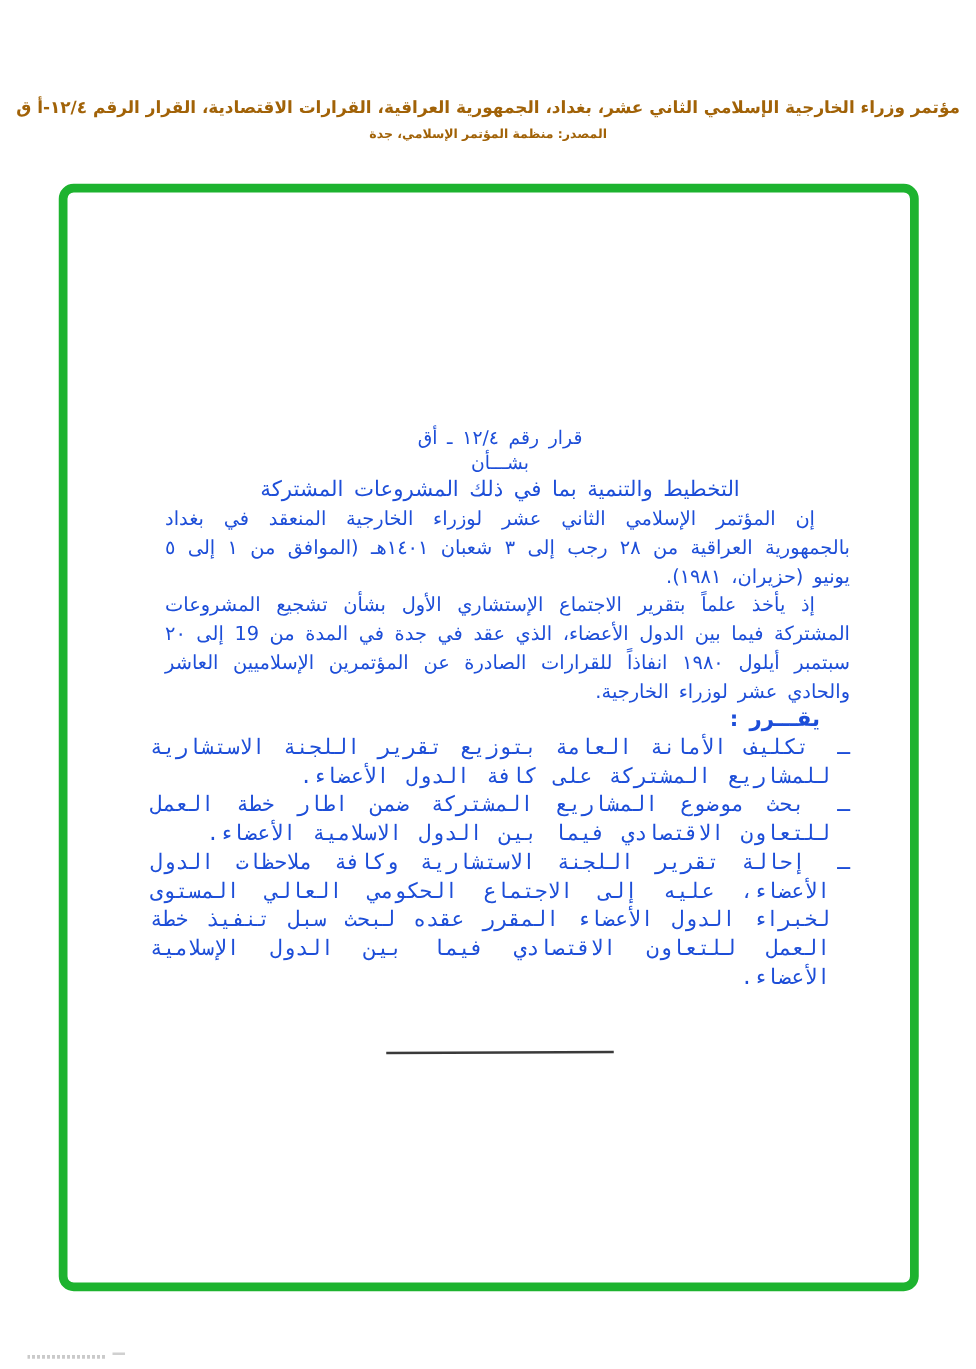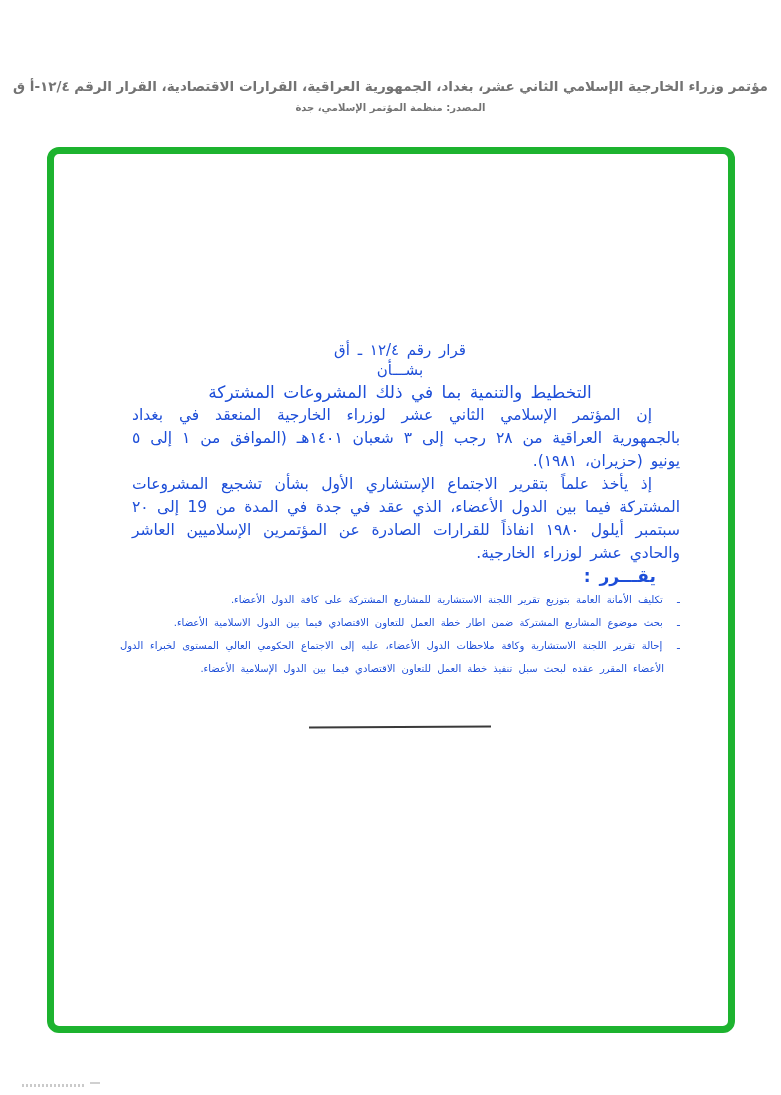--- a/index.html
+++ b/index.html
@@ -12,21 +12,21 @@
     font-family: "DejaVu Sans", sans-serif;
   }
   
   .page-header {
     position: absolute;
     top: 76px;
     left: 0;
     width: 100%;
     direction: rtl;
     text-align: center;
-    color: #737373;
+    color: #a16207;
   }
   .page-header .h1 {
     font-size: 13.5px;
     font-weight: bold;
     letter-spacing: 0.1px;
     line-height: 20px;
   }
   .page-header .h2 {
     font-size: 10px;
     font-weight: bold;
@@ -68,25 +68,26 @@
   .p1 { margin-top: 16px; }
   .p2 { margin-top: 17px; }
   .decides {
     margin-top: 5px;
     font-size: 17px;
     line-height: 23px;
     text-indent: 24px;
     font-weight: bold;
   }
   .bullet {
-    font-size: 10px;
+    font-size: 17px;
     line-height: 23px;
     text-align: justify;
     padding-right: 16px;
     text-indent: -16px;
+    font-family: Liberation Mono, monospace;
   }
   .b1 { margin-top: 3px; }
   .b2 { margin-top: 3px; }
   .b3 { margin-top: 4px; }
   .bullet .marker { margin-left: 8px; }
   .divider {
     margin: 46px auto 0 auto;
     width: 182px;
     height: 0;
     border-top: 2px solid #3a3a3a;

